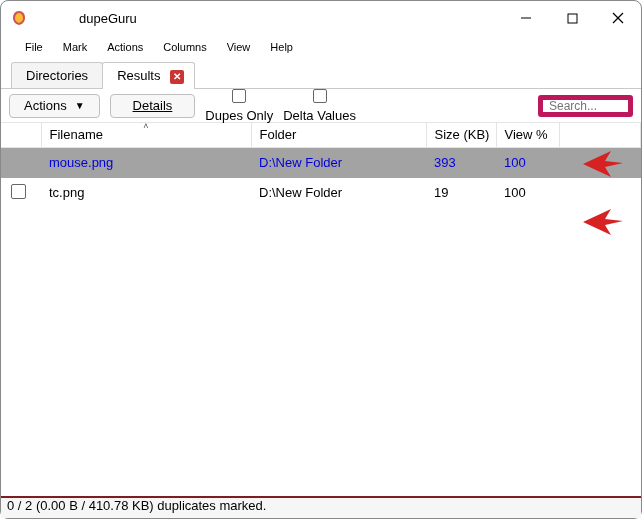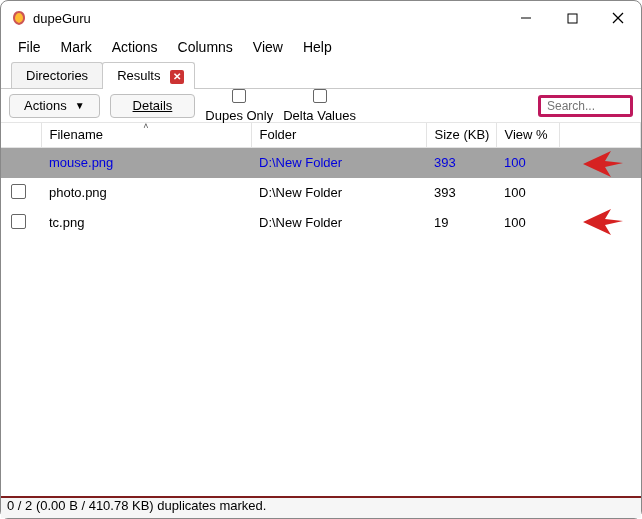--- a/index.html
+++ b/index.html
@@ -33,20 +33,21 @@
   }
   .titlebar .app-icon {
     width: 16px; height: 16px;
     margin-right: 6px;
     display: inline-flex;
     align-items: center;
     justify-content: center;
   }
   .titlebar .title {
     flex: 0 0 auto;
+    margin-left: 46px;
   }
   .titlebar .spacer { flex: 1; }
   .win-controls {
     display: flex;
     height: 100%;
   }
   .win-btn {
     width: 46px;
     height: 100%;
     display: flex;
@@ -55,21 +56,22 @@
     font-size: 12px;
   }
   .win-btn svg { display:block; }
   
   .menubar {
     height: 24px;
     display: flex;
     align-items: center;
     padding-left: 8px;
     gap: 2px;
-    font-size: 14px;
+    font-size: 11px;
+    margin-left: 7px;
   }
   .menubar .menu-item {
     padding: 2px 9px;
   }
   
   .tabrow {
     height: 30px;
     display: flex;
     align-items: flex-end;
     padding-left: 10px;
@@ -144,21 +146,21 @@
   .chk .box {
     width: 14px; height: 14px;
     border: 1px solid #666;
     border-radius: 2px;
     background:#fff;
   }
   .toolbar .spacer { flex: 1; }
   .search {
     width: 95px;
     height: 22px;
-    border: 3px solid #be185d;
+    border: 5px solid #be185d;
     border-radius: 3px;
     padding: 0 6px;
     font-size: 12px;
     color: #888;
     outline:none;
   }
   
   .table-wrap {
     flex: 1;
     overflow: hidden;
@@ -349,28 +351,20 @@
         <tr class="group-head">
           <td class="c-check"><span class="box"></span></td>
           <td>mouse.png</td>
           <td>D:\New Folder</td>
           <td>393</td>
           <td>100</td>
           <td></td>
         </tr>
         <tr class="dupe">
           <td class="c-check"><span class="box"></span></td>
-          <td>photo.png</td>
-          <td>D:\New Folder</td>
-          <td>393</td>
-          <td>100</td>
-          <td></td>
-        </tr>
-        <tr class="dupe">
-          <td class="c-check"><span class="box"></span></td>
           <td>tc.png</td>
           <td>D:\New Folder</td>
           <td>19</td>
           <td>100</td>
           <td></td>
         </tr>
       </tbody>
     </table>
 
     <div class="arrow" style="top:26px; right:18px;">

